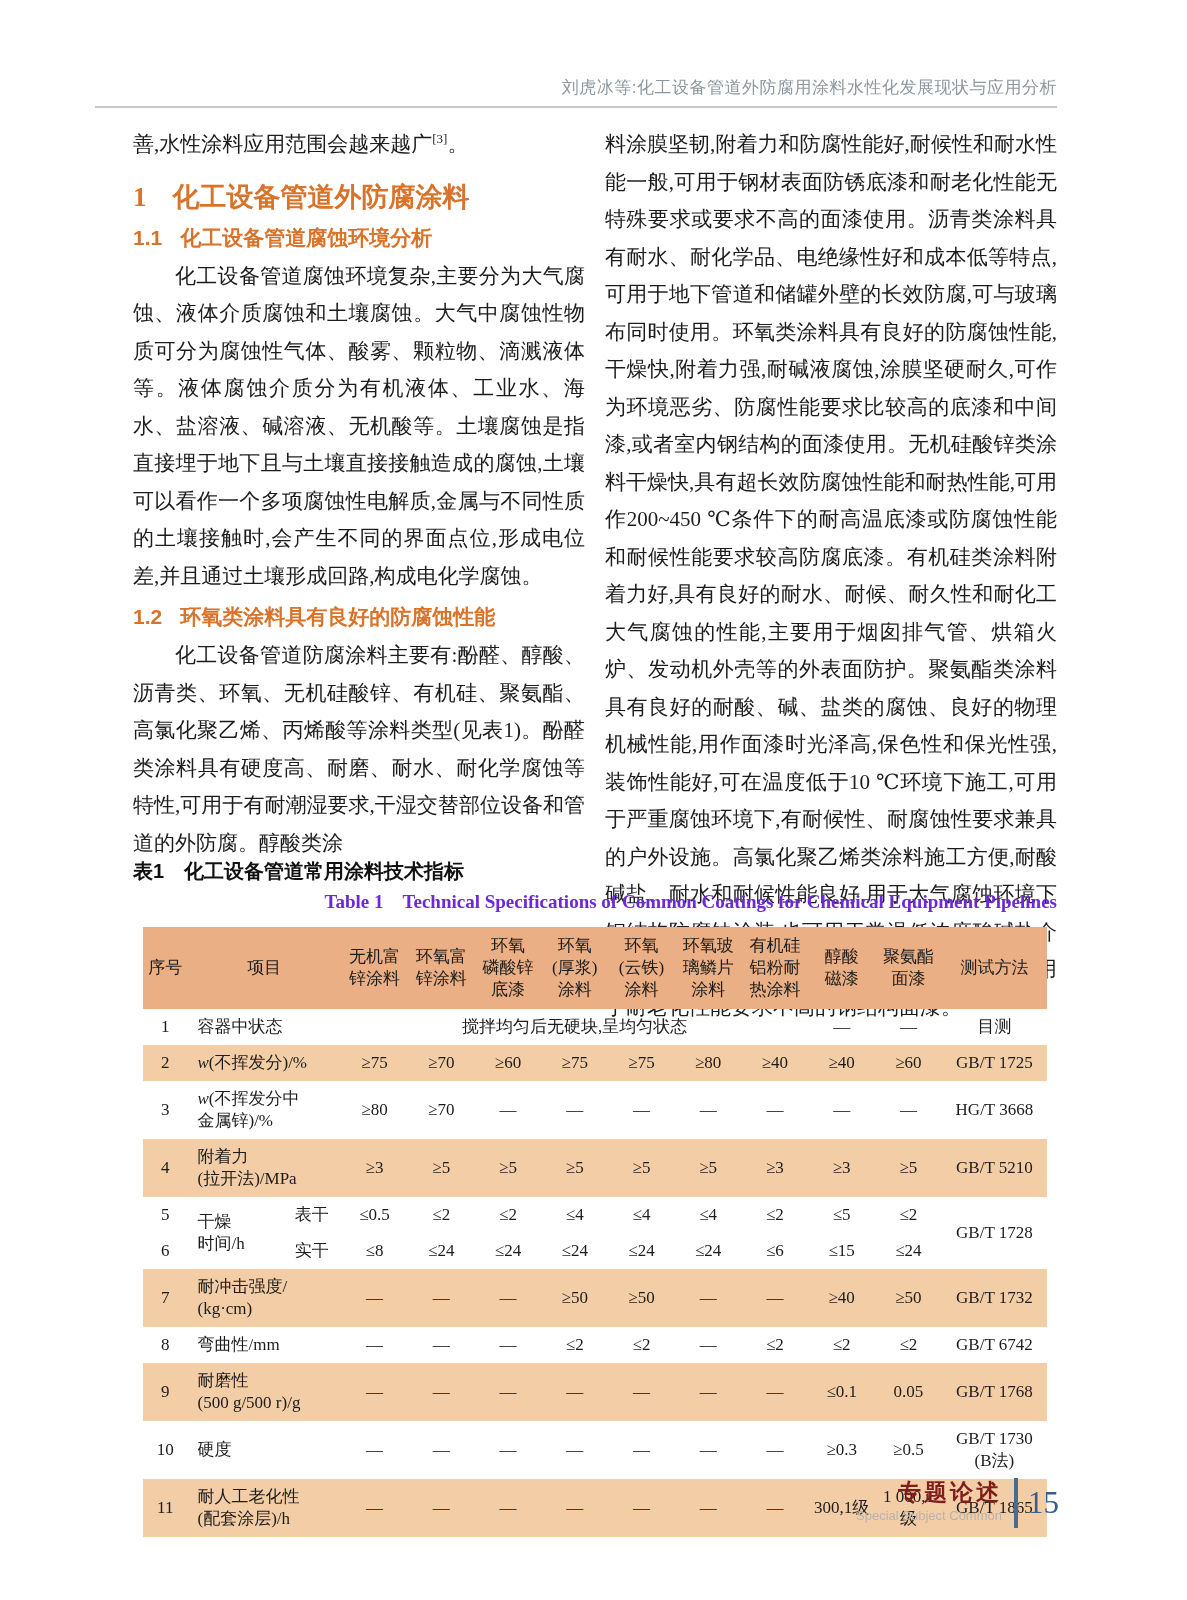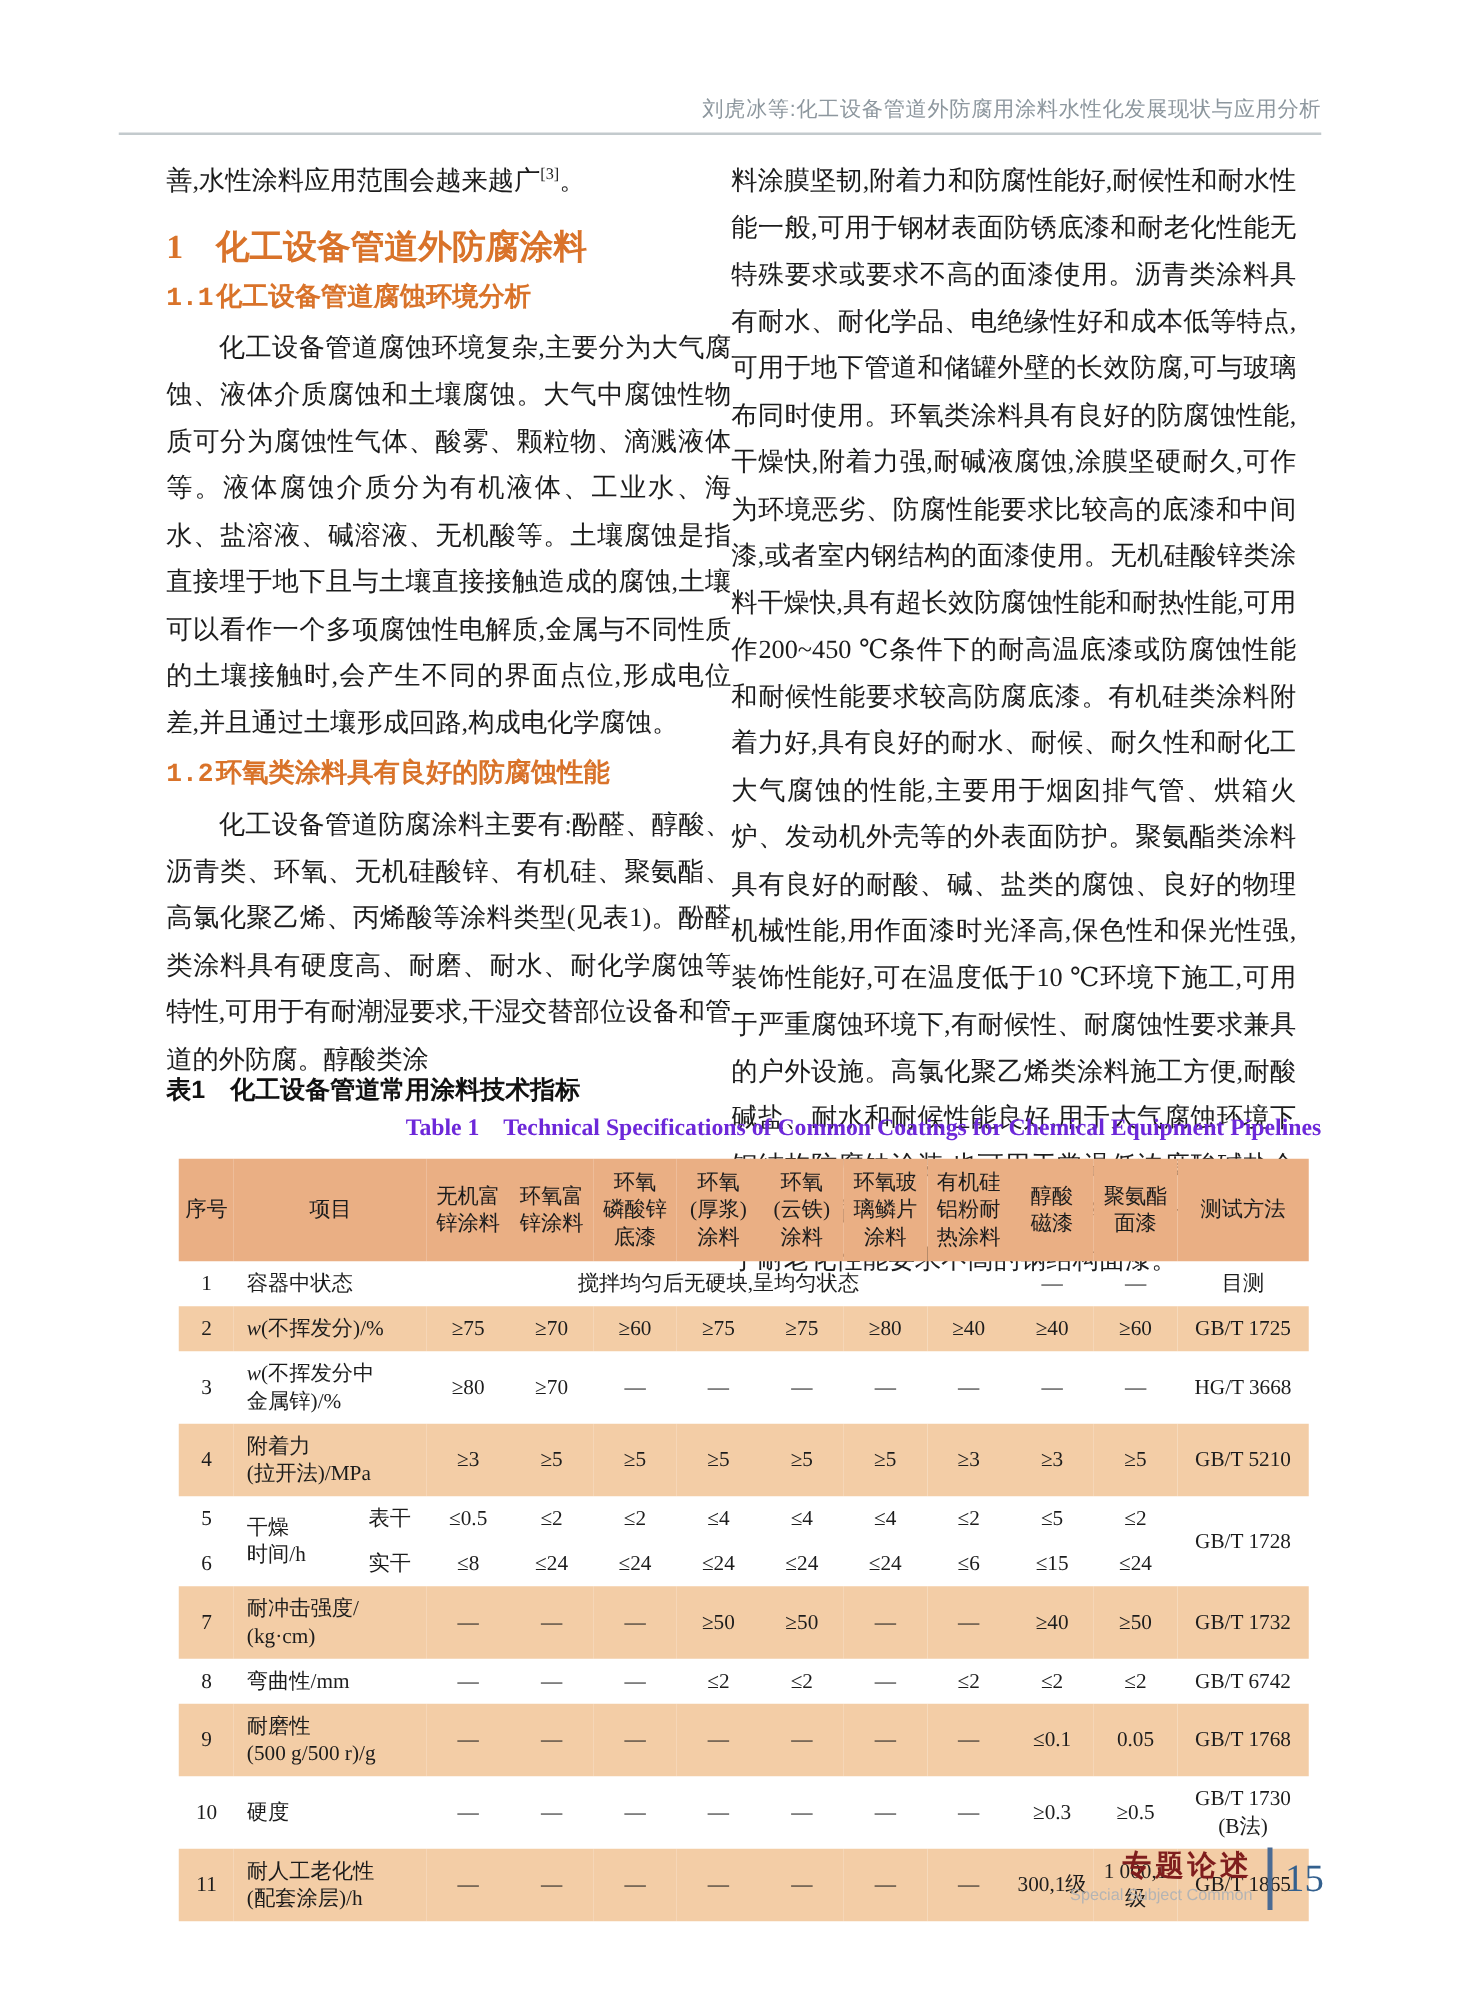--- a/index.html
+++ b/index.html
@@ -11,35 +11,35 @@
   .running-head{
     position:absolute;top:76px;right:130px;
     font-family:"Liberation Sans","DejaVu Sans",sans-serif;
     font-size:17px;color:#8d979e;letter-spacing:.5px;
   }
   .head-rule{
     position:absolute;top:106px;left:95px;width:962px;height:0;
     border-top:2px solid #c3cacd;
   }
   
-  .columns{position:absolute;top:126px;left:133px;width:924px;display:flex;}
+  .columns{position:absolute;top:126px;left:133px;width:924px;display:flex;gap:20px;}
   .col{width:452px;font-size:21px;line-height:37.5px;text-align:justify;}
   .col p{margin:0;}
   .indent{text-indent:2em;}
   sup.ref{font-size:13px;line-height:0;}
   .h1{
     font-family:Liberation Serif, serif;font-weight:bold;
     color:#d9732a;font-size:27px;line-height:34px;margin:16px 0 10px 0;
   }
   .h1 .num{margin-right:26px;}
   .h2{
     font-family:"Liberation Sans","DejaVu Sans",sans-serif;font-weight:bold;
     color:#d9732a;font-size:21px;line-height:28px;margin:8px 0 6px 0;
   }
-  .h2 .num{margin-right:2px;font-family:Liberation Mono, monospace;}
+  .h2 .num{margin-right:18px;}
   
   .table-block{position:absolute;top:858px;left:133px;width:924px;}
   .tbl-title-zh{
     text-align:left;font-family:"Liberation Sans","DejaVu Sans",sans-serif;
     font-weight:bold;font-size:20px;color:#111;margin:0;
   }
   .tbl-title-en{
     text-align:right;font-family:"Liberation Serif","DejaVu Serif",serif;
     font-weight:bold;font-size:19px;color:#6d28d9;margin:4px 0 0 0;
   }

